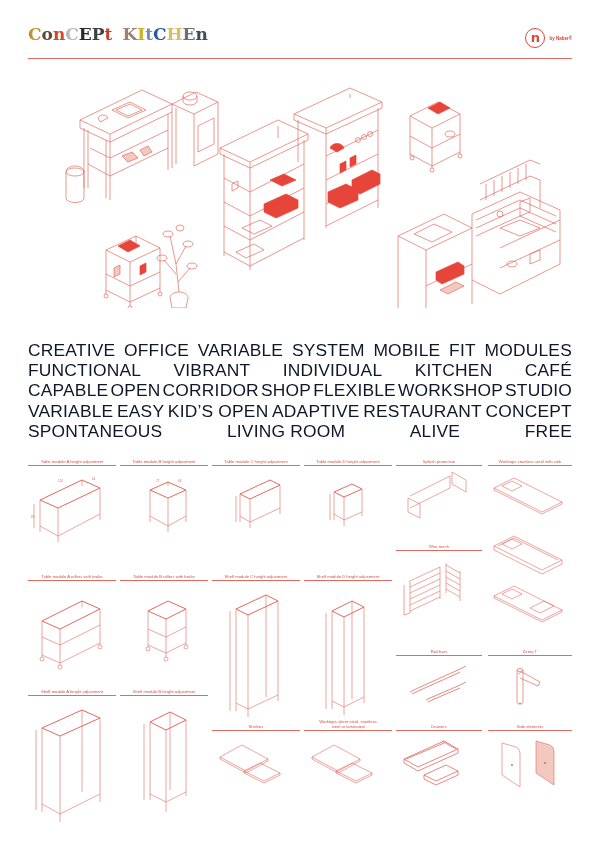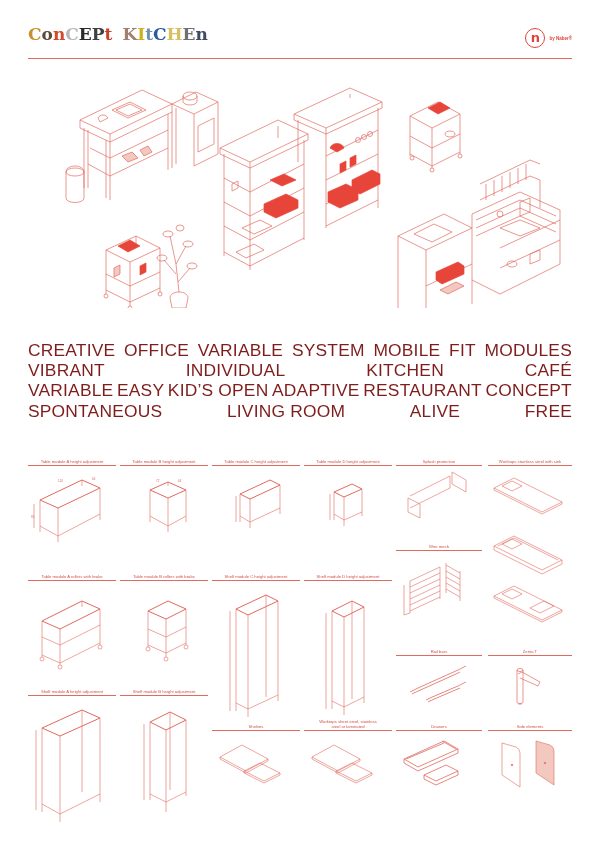--- a/index.html
+++ b/index.html
@@ -16,21 +16,21 @@
   .brand-mark span { font-size: 13px; font-weight: bold; color: #e0453a; line-height: 1; margin-top: -2px; font-family: "DejaVu Sans", sans-serif; }
   .brand-text { font-size: 4.5px; color: #e0453a; font-weight: bold; white-space: nowrap; }
   .header-rule { position: absolute; left: 28px; top: 58px; width: 544px; height: 1px; background: #e06a60; }
 
   
   .hero { position: absolute; left: 60px; top: 68px; width: 530px; height: 240px; }
   .hero svg { width: 100%; height: 100%; }
 
   
   .tagline { position: absolute; left: 28px; top: 340px; width: 544px; }
-  .tag-line { display: flex; justify-content: space-between; font-size: 17.4px; line-height: 20.2px; letter-spacing: 0.2px; color: #7f1d1d; font-family: "Liberation Sans", sans-serif; white-space: nowrap; }
+  .tag-line { display: flex; justify-content: space-between; font-size: 17.4px; line-height: 20.2px; letter-spacing: 0.2px; color: #0f172a; font-family: "Liberation Sans", sans-serif; white-space: nowrap; }
 
   
   .catalog { position: absolute; left: 28px; top: 0; width: 544px; height: 848px; }
   .mod { position: absolute; }
   .mod-label { font-size: 4.2px; color: #d25048; text-align: center; white-space: nowrap; line-height: 5px; height: 10px; display: flex; align-items: flex-end; justify-content: center; padding-bottom: 1px; }
   .mod-rule { height: 1px; background: #e06a60; }
   .mod svg { display: block; }
 </style>
 </head>
 <body>
@@ -186,24 +186,34 @@
     <div class="tag-line">
       <span>CREATIVE</span>
       <span>OFFICE</span>
       <span>VARIABLE</span>
       <span>SYSTEM</span>
       <span>MOBILE</span>
       <span>FIT</span>
       <span>MODULES</span>
     </div>
     <div class="tag-line">
+      <span>FUNCTIONAL</span>
       <span>VIBRANT</span>
       <span>INDIVIDUAL</span>
       <span>KITCHEN</span>
       <span>CAFÉ</span>
+    </div>
+    <div class="tag-line">
+      <span>CAPABLE</span>
+      <span>OPEN</span>
+      <span>CORRIDOR</span>
+      <span>SHOP</span>
+      <span>FLEXIBLE</span>
+      <span>WORKSHOP</span>
+      <span>STUDIO</span>
     </div>
     <div class="tag-line">
       <span>VARIABLE</span>
       <span>EASY</span>
       <span>KID’S OPEN</span>
       <span>ADAPTIVE</span>
       <span>RESTAURANT</span>
       <span>CONCEPT</span>
     </div>
     <div class="tag-line">

